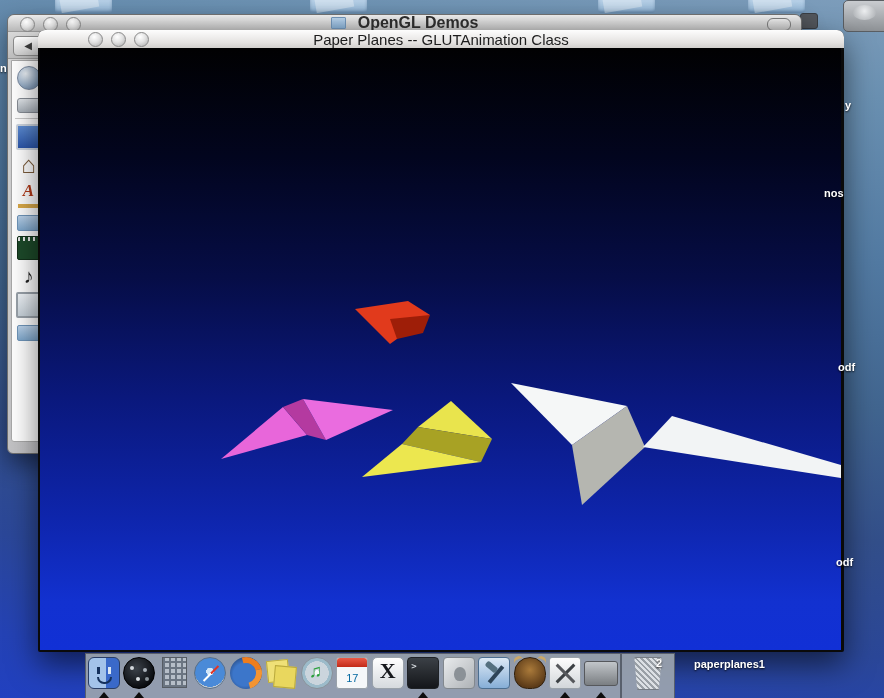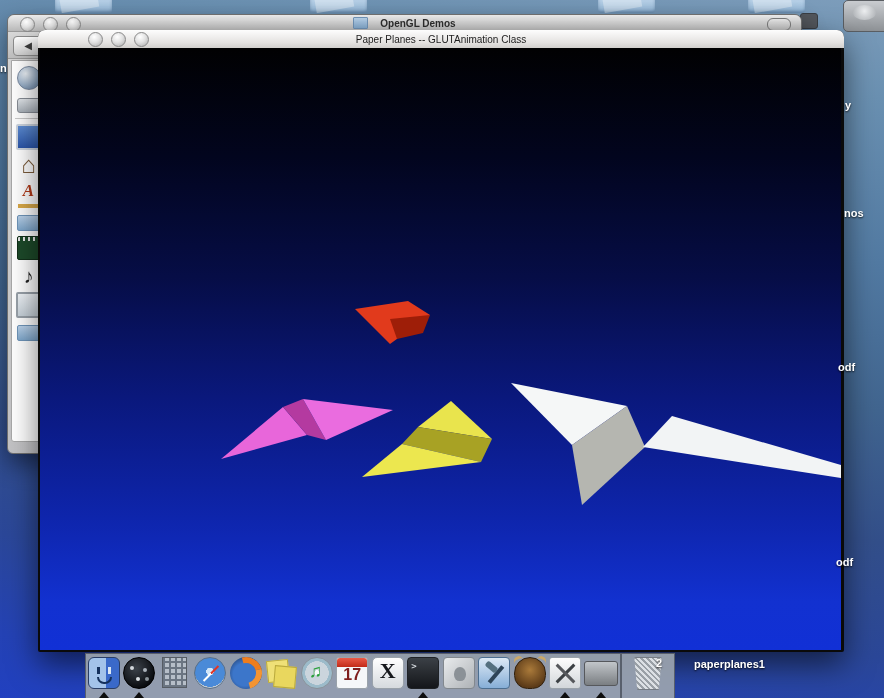--- a/index.html
+++ b/index.html
@@ -26,21 +26,21 @@
   .tl-btn{width:13px;height:13px;border-radius:50%;border:1px solid #8a8a8a;
     background:radial-gradient(circle at 40% 30%,#ffffff 0%,#e2e2e2 45%,#a8a8a8 100%);}
   
   .finder-win{position:absolute;left:7px;top:14px;width:793px;height:438px;z-index:10;
     border-radius:7px 7px 6px 6px;background:linear-gradient(#d6d6d6,#c2c2c4);
     border:1px solid #6f6f6f;box-shadow:0 10px 24px rgba(0,0,0,.45);}
   .finder-titlebar{position:absolute;left:0;right:0;top:0;height:16px;
     border-radius:7px 7px 0 0;background:linear-gradient(#ececec,#b9b9b9);
     border-bottom:1px solid #9a9a9a;display:flex;align-items:center;padding:0 8px;}
   .finder-titlebar .traffic{position:absolute;left:12px;top:2px;}
-  .finder-title{flex:1;text-align:left;font-size:10px;font-weight:bold;color:#2e2e2e;
+  .finder-title{flex:1;text-align:left;font-size:16px;font-weight:bold;color:#2e2e2e;
     display:flex;align-items:center;justify-content:center;gap:12px;}
   .mini-folder{width:13px;height:10px;background:linear-gradient(#b6d0e8,#86acd0);
     border-radius:1px;border:1px solid #7094b8;display:inline-block;}
   .oval-btn{position:absolute;right:10px;top:3px;width:22px;height:11px;border-radius:6px;
     border:1px solid #7a7a7a;background:linear-gradient(#e8e8e8,#bdbdbd);}
   .finder-toolbar{position:absolute;left:0;right:0;top:17px;height:26px;
     background:linear-gradient(#d9d9d9,#bfbfbf);border-bottom:1px solid #9a9a9a;}
   .back-btn{position:absolute;left:5px;top:4px;width:28px;height:18px;border-radius:4px;
     background:linear-gradient(#ffffff,#cfcfcf);border:1px solid #8a8a8a;
     text-align:center;line-height:17px;font-size:10px;color:#3c3c3c;}
@@ -65,21 +65,21 @@
   .ic-music::before{content:"\266A";font-size:20px;color:#222;display:block;text-align:center;line-height:22px;}
   .ic-pictures{background:linear-gradient(#eff3f7,#c6d0d8);border:2px solid #98a0a8;border-radius:2px;}
   
   .pp-win{position:absolute;left:38px;top:30px;width:806px;height:622px;z-index:20;
     border-radius:7px 7px 2px 2px;background:#0a0a0a;
     box-shadow:0 12px 30px rgba(0,0,0,.55);}
   .pp-titlebar{position:absolute;left:0;right:0;top:0;height:18px;
     border-radius:7px 7px 0 0;background:linear-gradient(#fdfdfd,#e4e2e0 70%,#d2d0cd);
     border-bottom:2px solid #101010;display:flex;align-items:center;}
   .pp-titlebar .traffic{position:absolute;left:50px;top:2px;}
-  .pp-title{flex:1;text-align:center;font-size:10px;color:#1d1d1d;}
+  .pp-title{flex:1;text-align:center;font-size:15px;color:#1d1d1d;}
   .gl-area{position:absolute;left:2px;right:3px;top:18px;bottom:2px;overflow:hidden;}
   .gl-area svg{position:absolute;inset:0;}
   
   .dock-panel{position:absolute;top:653px;height:45px;z-index:30;display:flex;
     background:rgba(155,164,174,.93);border:1px solid rgba(40,45,55,.55);border-bottom:none;}
   .dock-main{left:85px;width:534px;}
   .dock-trash{left:621px;width:52px;justify-content:center;}
   .dock-item{width:35.5px;height:45px;position:relative;display:flex;justify-content:center;padding-top:3px;box-sizing:border-box;}
   .run-tri{position:absolute;bottom:1px;left:50%;transform:translateX(-50%);width:0;height:0;
     border-left:5px solid transparent;border-right:5px solid transparent;border-bottom:6px solid #0d0d0d;}
@@ -106,21 +106,21 @@
     border:6px solid transparent;border-top-color:#ee7d1e;border-right-color:#f49432;transform:rotate(30deg);}
   .di-stickies{background:none;}
   .di-stickies::before{content:"";position:absolute;left:2px;top:3px;width:20px;height:20px;
     background:#efe077;border:1px solid #b9a93e;transform:rotate(-6deg);}
   .di-stickies::after{content:"";position:absolute;left:9px;top:9px;width:20px;height:20px;
     background:#e9d75e;border:1px solid #b9a93e;transform:rotate(5deg);}
   .di-itunes{border-radius:50%;border:1px solid #8a929a;
     background:radial-gradient(circle at 50% 50%,#f8fafc 0 12%,#cbd5dd 13% 55%,#9cbbca 56% 80%,#c3cfd7 81%);}
   .di-itunes::before{content:"\266B";position:absolute;left:7px;top:3px;font-size:18px;font-weight:bold;color:#2aa03c;}
   .di-ical{background:#f5f7f9;border:1px solid #9aa2aa;border-radius:3px;display:flex;
-    align-items:flex-end;justify-content:center;font-weight:bold;font-size:16px;color:#7f1d1d;padding-bottom:4px;}
+    align-items:flex-end;justify-content:center;font-weight:normal;font-size:11px;color:#0369a1;padding-bottom:4px;}
   .di-ical::before{content:"";position:absolute;left:0;right:0;top:0;height:9px;
     background:linear-gradient(#ea5a48,#c22a18);border-radius:3px 3px 0 0;}
   .di-x11{background:linear-gradient(#ffffff,#d6dade);border:1px solid #9aa2aa;border-radius:5px;
     text-align:center;line-height:30px;font:bold 22px "Liberation Serif",serif;color:#16181c;}
   .di-terminal{background:linear-gradient(#3b4046,#14161a);border:1px solid #1f2226;border-radius:4px;
     color:#d4d9de;font:bold 9px "DejaVu Sans Mono",monospace;padding:3px;}
   .di-applebox{background:linear-gradient(135deg,#e9ebed,#aeb2b6);border:1px solid #82888e;border-radius:4px;}
   .di-applebox::before{content:"";position:absolute;left:10px;top:9px;width:12px;height:14px;
     background:#8b9197;border-radius:50% 50% 45% 45%;}
   .di-hammer{background:linear-gradient(#dde9f5,#86aed7);border:1px solid #4c6e90;border-radius:4px;}
@@ -269,18 +269,18 @@
     <div class="dock-item">
       <div class="di di-trash"></div>
     </div>
   </div>
 <div class="top-folder" style="left: 55px;"></div>
     <div class="top-folder" style="left: 310px;"></div>
     <div class="top-folder" style="left: 598px;"></div>
     <div class="top-folder" style="left: 748px;"></div>
     <span class="desk-label" style="left: 0px; top: 62px;">n</span>
     <span class="desk-label" style="left: 845px; top: 99px;">y</span>
-    <span class="desk-label" style="left: 844px; top: 187px; margin-top: 20px;">nos</span>
+    <span class="desk-label" style="left: 824px; top: 187px;">nos</span>
     <span class="desk-label" style="left: 838px; top: 361px;">odf</span>
     <span class="desk-label" style="left: 836px; top: 556px;">odf</span>
     <span class="desk-label" style="left: 656px; top: 657px;">2</span>
     <span class="desk-label" style="left: 694px; top: 658px;">paperplanes1</span>
   </div>
 
 </body></html>

